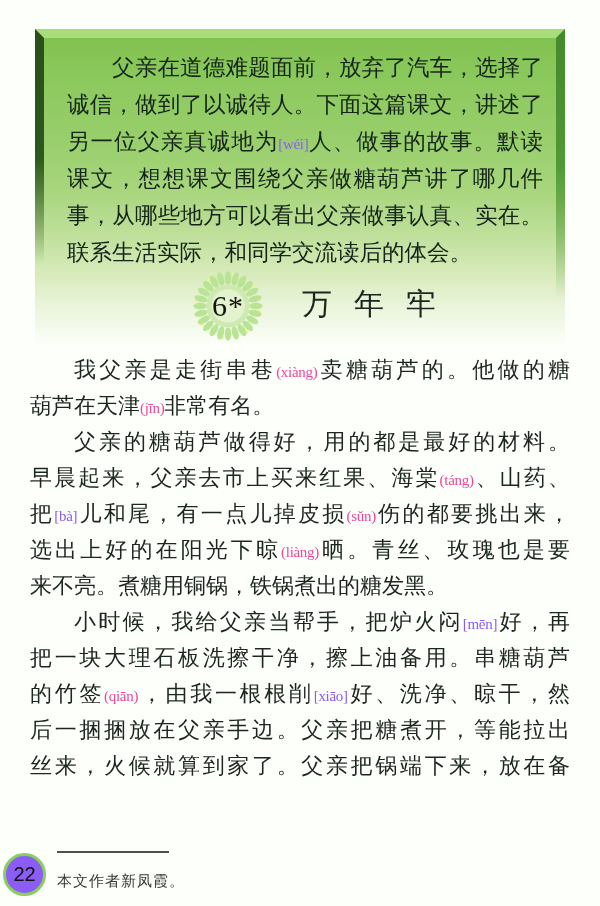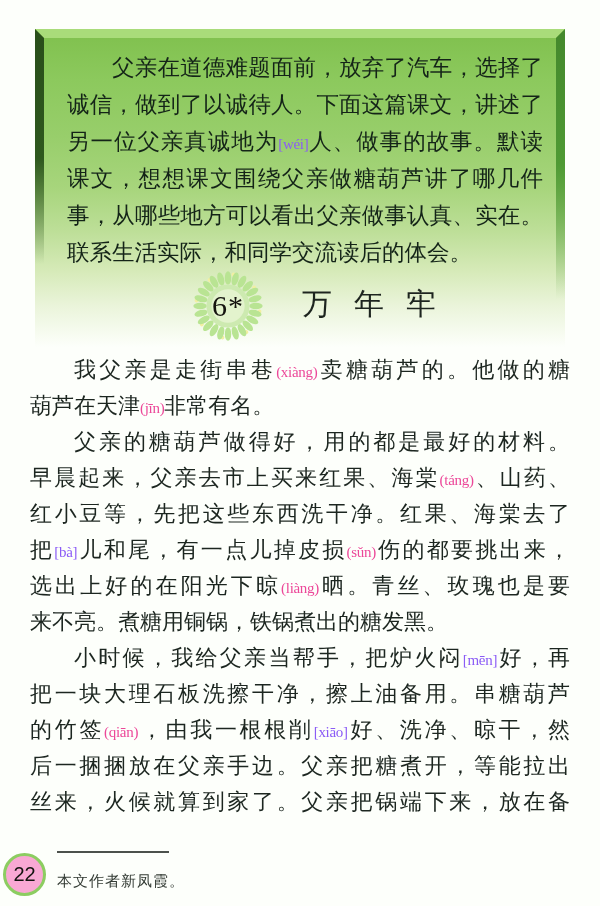--- a/index.html
+++ b/index.html
@@ -73,21 +73,21 @@
     color:#1c2620;
   }
 
   
   .footnote{position:absolute;left:57px;top:851px;width:400px;}
   .footnote-rule{width:112px;height:2px;background:#4c514c;margin-bottom:3px;}
   .footnote-text{font-size:15px;color:#343c35;letter-spacing:1px;margin-top:19px;}
   .page-badge{
     position:absolute;left:3px;top:853px;
     width:43px;height:43px;border-radius:50%;box-sizing:border-box;
-    background:#f9a8d4;border:3px solid #8ccd61;
+    background:#8b5cf6;border:3px solid #8ccd61;
     display:flex;align-items:center;justify-content:center;
     font-family:"Liberation Sans","DejaVu Sans",sans-serif;
     font-size:20px;color:#13130f;
   }
 </style>
 </head>
 <body>
 
 <div class="page">
 
@@ -154,21 +154,20 @@
   </div>
 
   <div class="body-text">
     <div>
         <div class="tline indent full">我父亲是走街串巷<span class="py">(xiàng)</span>卖糖葫芦的。他做的糖</div>
         <div class="tline">葫芦在天津<span class="py">(jīn)</span>非常有名。</div>
       </div>
     <div>
         <div class="tline indent full">父亲的糖葫芦做得好，用的都是最好的材料。</div>
         <div class="tline full">早晨起来，父亲去市上买来红果、海棠<span class="py">(táng)</span>、山药、</div>
-        <div class="tline full">红小豆等，先把这些东西洗干净。红果、海棠去了</div>
         <div class="tline full">把<span class="bk">[bà]</span>儿和尾，有一点儿掉皮损<span class="py">(sǔn)</span>伤的都要挑出来，</div>
         <div class="tline full">选出上好的在阳光下晾<span class="py">(liàng)</span>晒。青丝、玫瑰也是要</div>
         <div class="tline">来不亮。煮糖用铜锅，铁锅煮出的糖发黑。</div>
       </div>
     <div>
         <div class="tline indent full">小时候，我给父亲当帮手，把炉火闷<span class="bk">[mēn]</span>好，再</div>
         <div class="tline full">把一块大理石板洗擦干净，擦上油备用。串糖葫芦</div>
         <div class="tline full">的竹签<span class="py">(qiān)</span>，由我一根根削<span class="bk">[xiāo]</span>好、洗净、晾干，然</div>
         <div class="tline full">后一捆捆放在父亲手边。父亲把糖煮开，等能拉出</div>
         <div class="tline full">丝来，火候就算到家了。父亲把锅端下来，放在备</div>

